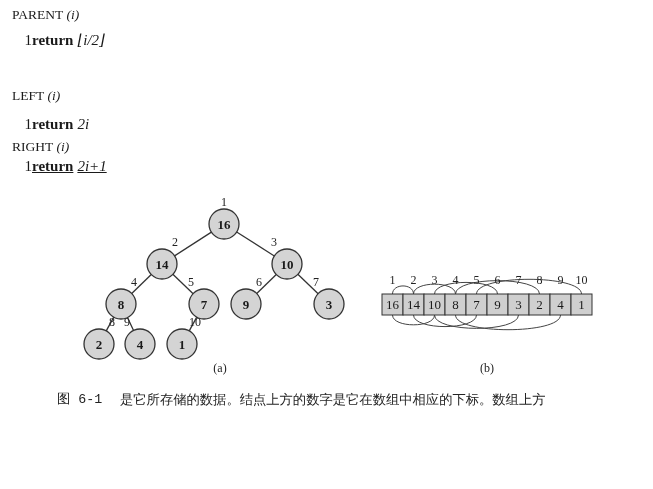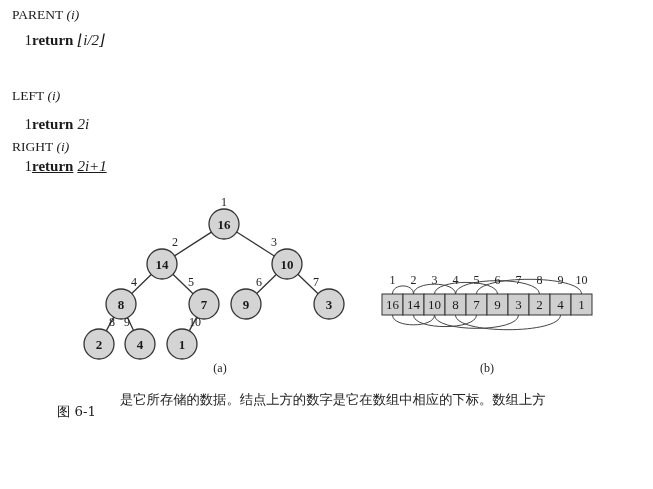--- a/index.html
+++ b/index.html
@@ -11,21 +11,21 @@
   .code-line { position: absolute; left: 12px; font-size: 15px; text-align: right; }
   .code-line .ln { display: inline-block; width: 20px; }
   .code-line .kw { font-weight: bold; margin-right: 4px; }
   .code-line .it { font-style: italic; }
   .fig-svg { position: absolute; left: 0; top: 0; }
   .caption {
     position: absolute; left: 57px; top: 389px; width: 590px;
     font-family: "DejaVu Serif", "Liberation Serif", serif; font-size: 13.3px; line-height: 22px;
     color: #222;
   }
-  .caption .fig-num { position: absolute; left: 0; top: 12px; width: 60px; }
+  .caption .fig-num { position: absolute; left: 0; top: 0; width: 60px; font-family: Liberation Mono, monospace; }
   .caption .fig-text { position: absolute; left: 63px; top: 0; width: 525px; }
   .caption .fig-text div { white-space: nowrap; }
 </style>
 </head>
 <body>
 
 <div>
   <div class="code-title" style="top:7px;">
     <span>PARENT</span>
     <span style="font-style:italic;">(i)</span>

